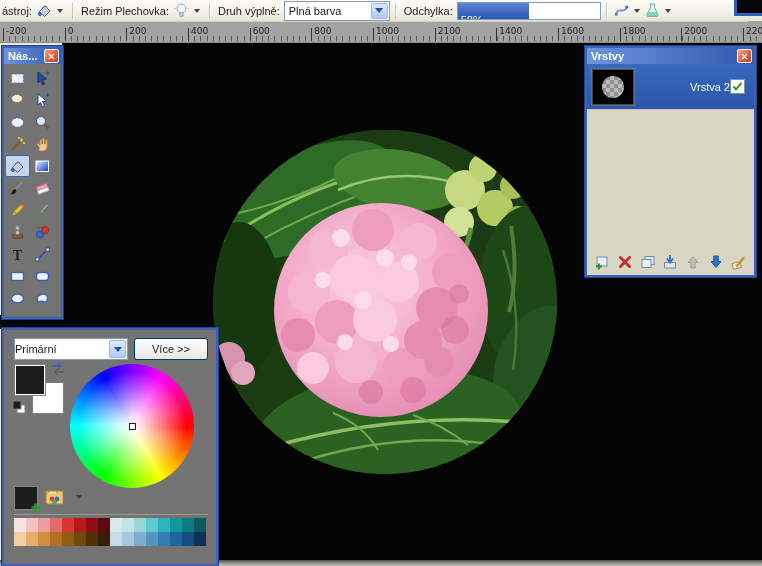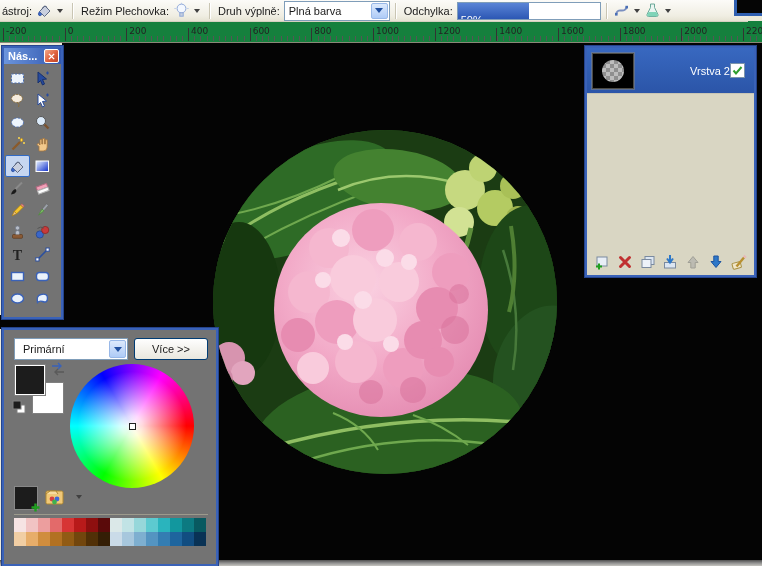--- a/index.html
+++ b/index.html
@@ -21,21 +21,21 @@
   .combo-btn{position:absolute;right:1px;top:1px;bottom:1px;width:15px;border-radius:2px;
     background:linear-gradient(180deg,#DCE9FC,#AECBF7);border:1px solid #98B8E8;display:flex;align-items:center;justify-content:center;}
   .combo-btn .chev{width:0;height:0;border-left:4px solid transparent;border-right:4px solid transparent;border-top:5px solid #1F4FA0;}
   .slider{position:relative;width:142px;height:16px;background:#fff;border:1px solid #7F9DB9;overflow:hidden;}
   .slider .fill{position:absolute;left:0;top:0;bottom:0;background:linear-gradient(180deg,#5A84D6,#2C57B4);}
   .slider .sval{position:absolute;left:3px;top:11px;color:#fff;}
   .mini-window{position:absolute;right:0;top:0;width:25px;height:13px;background:#050505;
     border-left:3px solid #2F5FB0;border-bottom:3px solid #2F5FB0;z-index:60;}
 
   
-  .ruler{position:absolute;left:0;top:21px;width:762px;height:21px;background:#15803d;
+  .ruler{position:absolute;left:0;top:21px;width:762px;height:21px;background:#a3a3a3;
     border-bottom:1px solid #8A8878;z-index:25;}
   .ruler .minor{position:absolute;left:3px;right:0;bottom:1px;height:5px;
     background:repeating-linear-gradient(90deg,#555 0 1px,transparent 1px 6.17px);}
   .rtick{position:absolute;bottom:1px;height:13px;border-left:1px solid #333;}
   .rtick span{position:absolute;left:2px;top:-2px;font-size:9px;font-family:"DejaVu Sans",sans-serif;color:#222;white-space:nowrap;}
 
   
   .canvas{position:absolute;left:62px;top:42px;width:700px;height:518px;background:#040404;z-index:1;}
   .canvas-sliver{position:absolute;left:0;top:315px;width:62px;height:14px;background:#040404;z-index:1;}
   .bottom-strip{position:absolute;left:0;top:560px;width:762px;height:6px;z-index:2;
@@ -78,21 +78,21 @@
   .lempty{flex:1;background:#D9D6C3;}
   .lbuttons{height:26px;background:#D9D6C3;display:flex;align-items:center;justify-content:space-between;padding:0 5px;}
   .lbtn{width:20px;height:20px;display:flex;align-items:center;justify-content:center;}
   .lbtn svg{width:16px;height:16px;}
   .lbtn.disabled{opacity:.9;}
 
   
   .colors-panel{left:2px;top:328px;width:212px;height:234px;}
   .cbody{position:relative;height:218px;}
   .cp-select{position:absolute;left:10px;top:8px;width:112px;height:20px;background:#fff;border:1px solid #7F9DB9;display:flex;align-items:center;}
-  .cp-select .val{padding-left:8px;}
+  .cp-select .val{padding-left:0;}
   .cp-select .combo-btn{right:1px;}
   .morebtn{position:absolute;left:130px;top:8px;width:72px;height:20px;border:1px solid #003C74;border-radius:3px;
     background:linear-gradient(180deg,#FEFEFE,#E9E7DE);display:flex;align-items:center;justify-content:center;}
   .swpair{position:absolute;left:10px;top:34px;width:58px;height:58px;}
   .sw{position:absolute;width:30px;height:30px;border:1px solid #808080;box-shadow:inset 0 0 0 1px #fff;}
   .sw.secondary{left:18px;top:18px;}
   .sw.primary{left:0;top:0;z-index:2;}
   .swapicon{position:absolute;left:36px;top:-2px;width:16px;height:14px;}
   .reseticon{position:absolute;left:-2px;top:36px;width:14px;height:14px;}
   .wheel{position:absolute;left:66px;top:34px;width:124px;height:124px;border-radius:50%;
@@ -270,21 +270,21 @@
       <div class="rtick" style="left: 249.68px;">
         <span>600</span>
       </div>
       <div class="rtick" style="left: 311.35px;">
         <span>800</span>
       </div>
       <div class="rtick" style="left: 373.02px;">
         <span>1000</span>
       </div>
       <div class="rtick" style="left: 434.69px;">
-        <span>1200</span>
+        <span>2100</span>
       </div>
       <div class="rtick" style="left: 496.36px;">
         <span>1400</span>
       </div>
       <div class="rtick" style="left: 558.03px;">
         <span>1600</span>
       </div>
       <div class="rtick" style="left: 619.7px;">
         <span>1800</span>
       </div>
@@ -445,20 +445,28 @@
         </div>
         <div class="tcell">
           <svg viewBox="0 0 17 17">
             <path d="M3.5,12.5 Q2,5.5 7,4.5 Q13.5,3 13.5,8 Q13.5,13.5 8.5,11.5 Q5.5,10.5 3.5,12.5 Z" fill="#EAF2FB" stroke="#3A62B8" stroke-width="1.4"></path>
           </svg>
         </div>
       </div>
   </div>
 
   <div class="panel layers-panel">
+    <div class="ptitle">
+      <span class="ttext">Vrstvy</span>
+      <span class="closebtn">
+          <svg viewBox="0 0 12 12">
+            <path d="M2.5,2.5 l7,7 M9.5,2.5 l-7,7" stroke="#fff" stroke-width="1.8"></path>
+          </svg>
+        </span>
+    </div>
     <div class="lrows" id="layer-rows">
         <div class="lrow sel">
           <div class="lthumb">
             <div class="checkcircle"></div>
           </div>
           <span class="lname">Vrstva 2</span>
           <span class="lcheck">
             <svg viewBox="0 0 13 13">
               <path d="M2.5,6.5 L5,9.5 L10.5,3" fill="none" stroke="#2E9E2E" stroke-width="2"></path>
             </svg>

